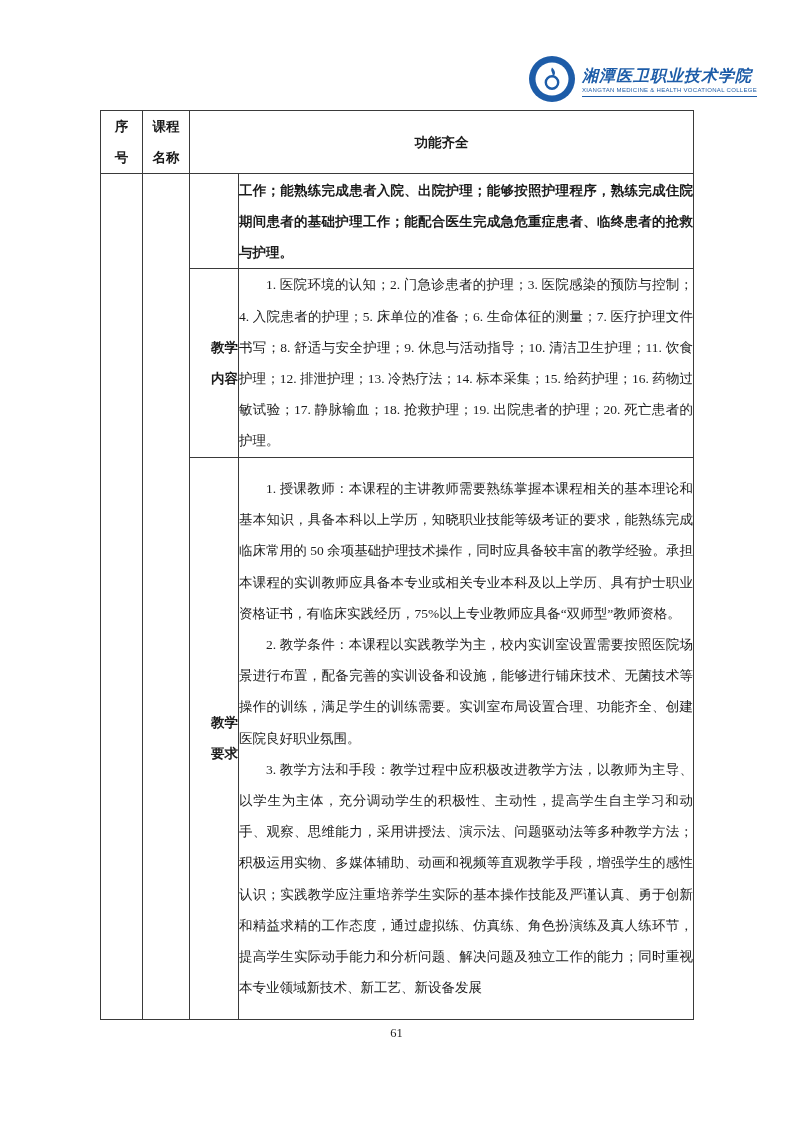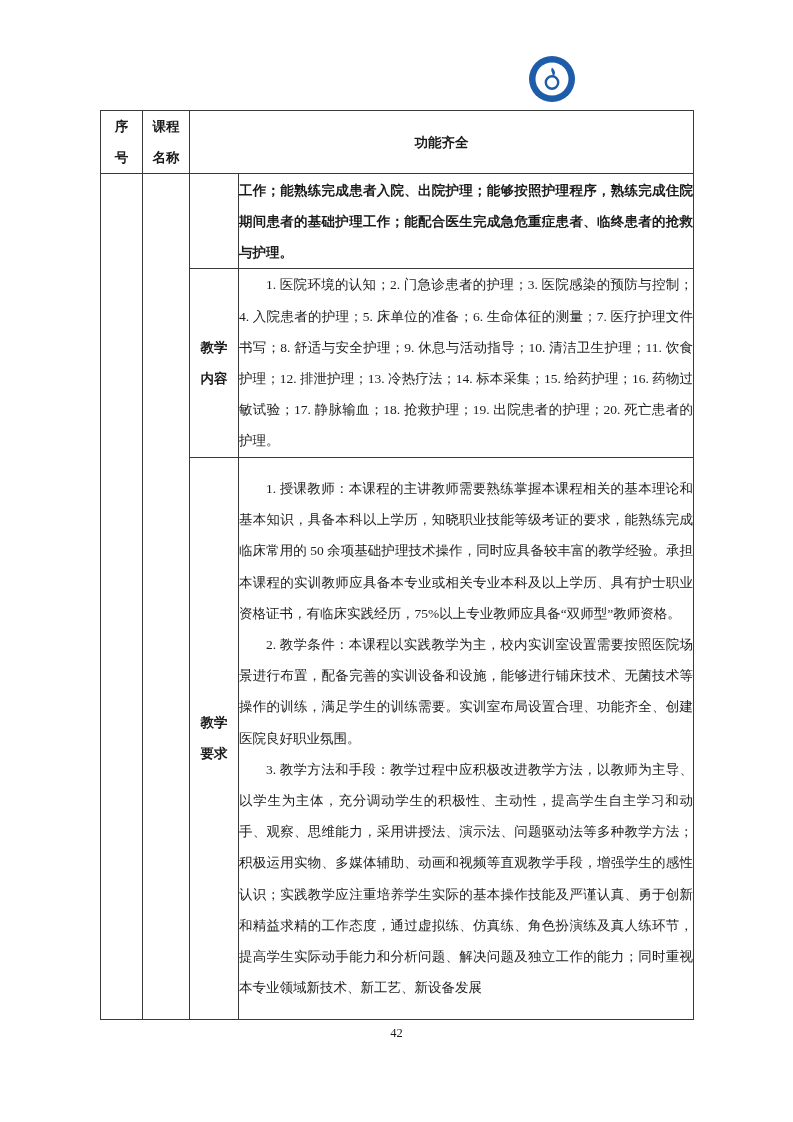--- a/index.html
+++ b/index.html
@@ -36,21 +36,21 @@
   table.course th,table.course td{
     border:1px solid #3a3a3a;
     font-size:13.5px;line-height:31.2px;
     padding:0;vertical-align:middle;
   }
   th.hd{
     font-weight:bold;text-align:center;white-space:pre-line;
     line-height:26px;background:#fff;
   }
   td.lbl{
-    font-weight:bold;text-align:center;white-space:pre-line;
+    font-weight:bold;text-align:right;white-space:pre-line;
     line-height:31px;
   }
   td.cnt{
     vertical-align:top;text-align:justify;
     padding:1px 6px 0 7px;
   }
   td.cnt p{margin:0;text-indent:2em;}
   td.cnt.indent{text-indent:2em;}
   td.empty{background:#fff;}
 
@@ -67,20 +67,24 @@
 
   <div class="logo">
     <span class="logo-emblem">
       <svg width="48" height="48" viewBox="0 0 48 48" aria-hidden="true">
         <circle cx="24" cy="24" r="23" fill="#1d5ca8"></circle>
         <circle cx="24" cy="24" r="16.5" fill="#ffffff"></circle>
         <path d="M24 12.5c-2.6 4.2 2.4 5.6 0 9.6 4.6-2.2 3.4-6.4 0-9.6z" fill="#1d5ca8"></path>
         <circle cx="24" cy="27.5" r="6.2" fill="none" stroke="#1d5ca8" stroke-width="2.4"></circle>
         <path d="M13 20 a13 13 0 0 1 22 0" fill="none" stroke="#ffffff" stroke-width="0"></path>
       </svg>
+    </span>
+    <span class="logo-text">
+      <span class="logo-cn">湘潭医卫职业技术学院</span>
+      <span class="logo-en">XIANGTAN MEDICINE &amp; HEALTH VOCATIONAL COLLEGE</span>
     </span>
   </div>
 
   <table class="course">
     <colgroup>
       <col style="width:42px">
         <col style="width:47px">
         <col style="width:49px">
         <col style="width:455px">
     </colgroup>
@@ -108,15 +112,15 @@
 要求</td>
         <td class="cnt">
           <p>1. 授课教师：本课程的主讲教师需要熟练掌握本课程相关的基本理论和基本知识，具备本科以上学历，知晓职业技能等级考证的要求，能熟练完成临床常用的 50 余项基础护理技术操作，同时应具备较丰富的教学经验。承担本课程的实训教师应具备本专业或相关专业本科及以上学历、具有护士职业资格证书，有临床实践经历，75%以上专业教师应具备“双师型”教师资格。</p>
           <p>2. 教学条件：本课程以实践教学为主，校内实训室设置需要按照医院场景进行布置，配备完善的实训设备和设施，能够进行铺床技术、无菌技术等操作的训练，满足学生的训练需要。实训室布局设置合理、功能齐全、创建医院良好职业氛围。</p>
           <p>3. 教学方法和手段：教学过程中应积极改进教学方法，以教师为主导、以学生为主体，充分调动学生的积极性、主动性，提高学生自主学习和动手、观察、思维能力，采用讲授法、演示法、问题驱动法等多种教学方法；积极运用实物、多媒体辅助、动画和视频等直观教学手段，增强学生的感性认识；实践教学应注重培养学生实际的基本操作技能及严谨认真、勇于创新和精益求精的工作态度，通过虚拟练、仿真练、角色扮演练及真人练环节，提高学生实际动手能力和分析问题、解决问题及独立工作的能力；同时重视本专业领域新技术、新工艺、新设备发展</p>
         </td>
       </tr>
     </tbody>
   </table>
 
-  <div class="page-number">42</div>
+  <div class="page-number">61</div>
 
 </div>
 
 </body></html>

